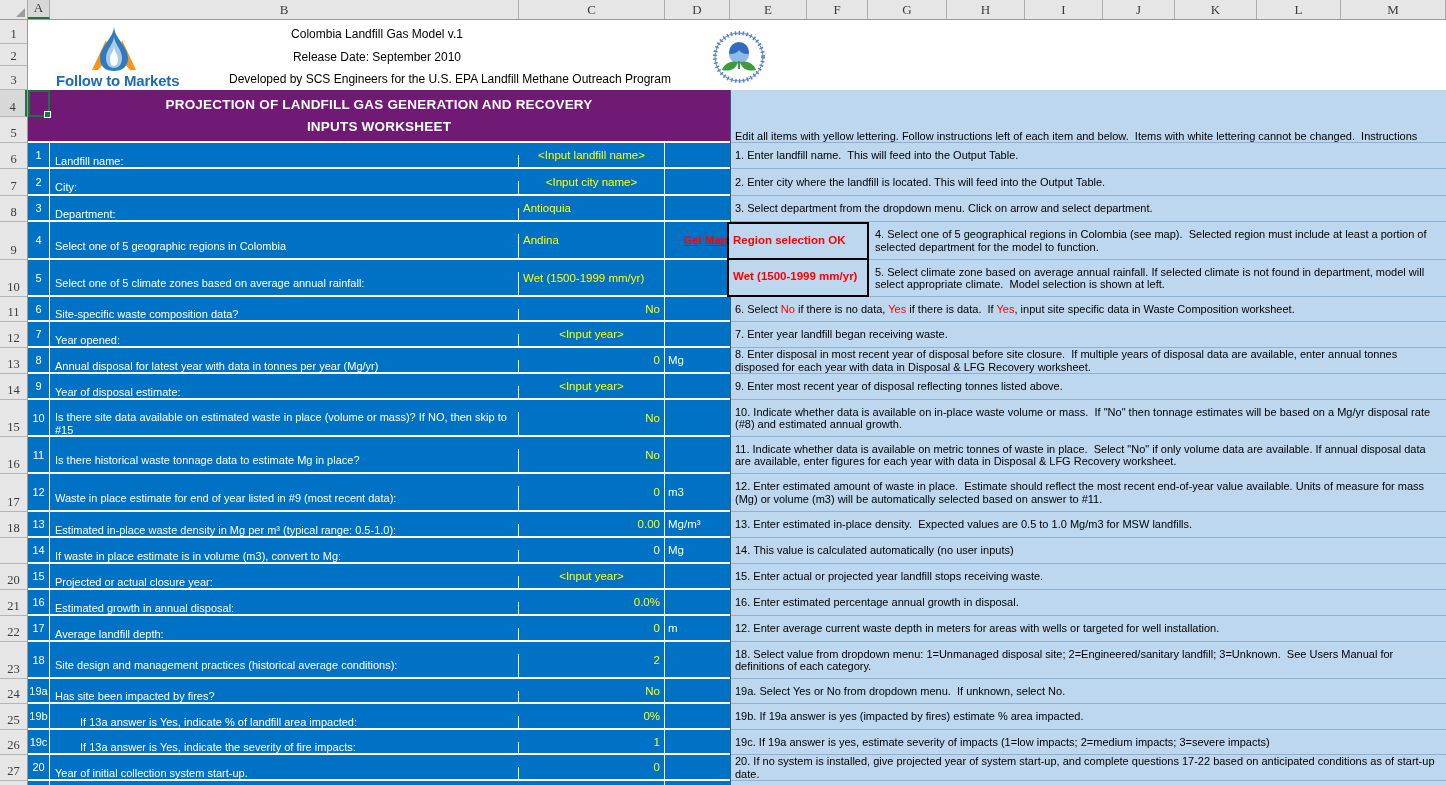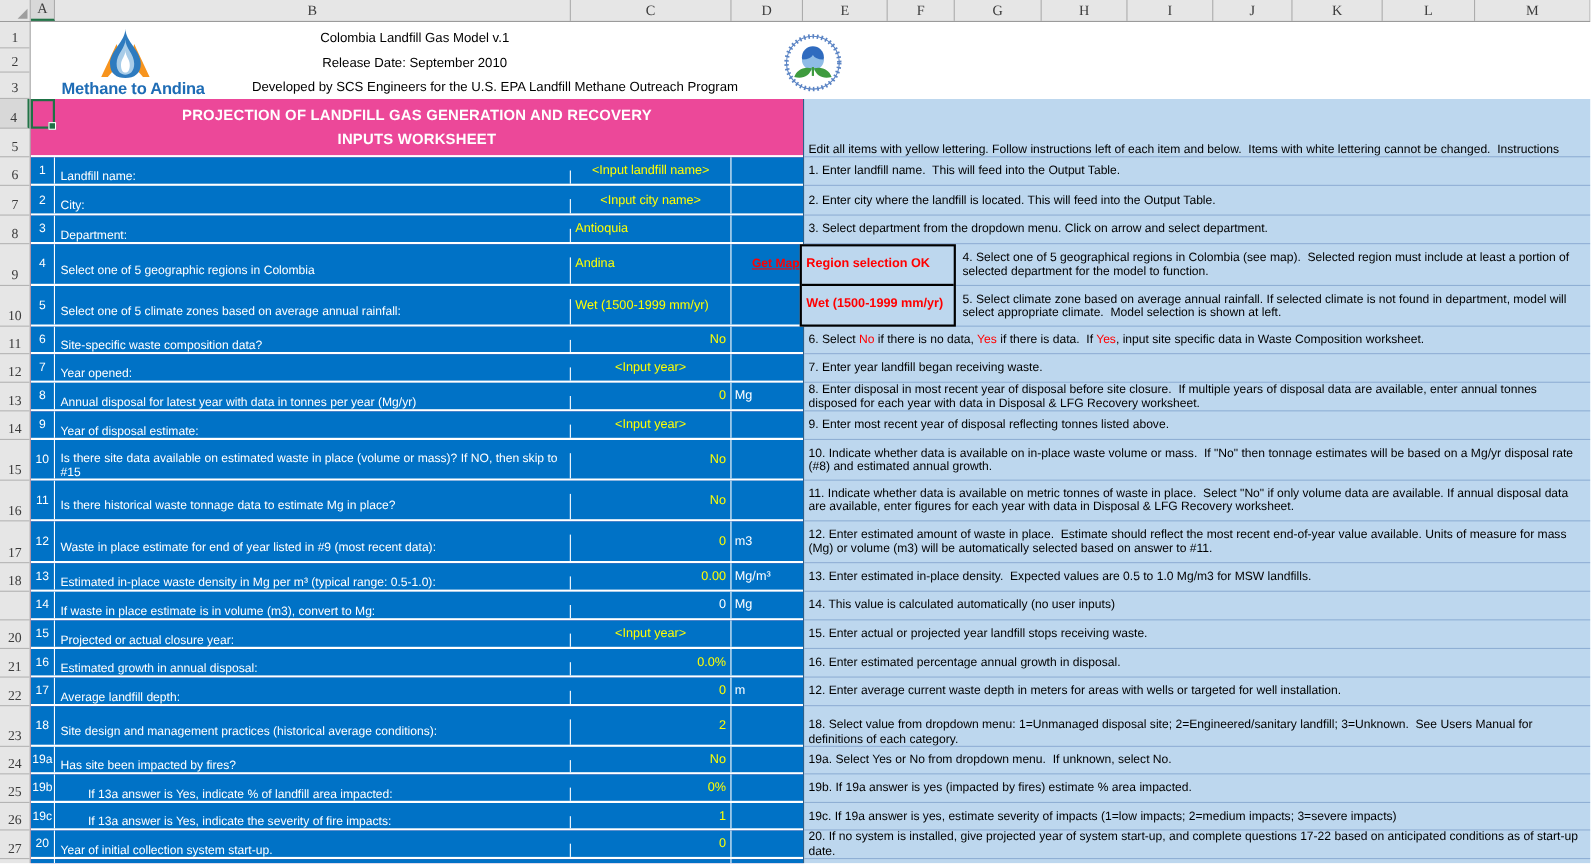--- a/index.html
+++ b/index.html
@@ -28,21 +28,21 @@
   .tline{position:absolute;text-align:center;font-size:12px;color:#000;}
   .t1{left:22px;top:3px;width:654px;height:22px;line-height:22px;}
   .t2{left:22px;top:26px;width:654px;height:22px;line-height:22px;}
   .t3{left:102px;top:48px;width:640px;height:22px;line-height:22px;}
   .m2m-text{position:absolute;left:28px;top:52px;width:190px;font-size:15px;font-weight:bold;
             color:#1E6CB5;letter-spacing:-0.2px;}
   .m2m-flame{position:absolute;left:56px;top:6px;}
   .epa-seal{position:absolute;left:684px;top:8px;width:54px;height:60px;background:#fff;}
 
   
-  .inputs-area{position:absolute;left:28px;top:90px;width:702px;height:695px;overflow:hidden;background:#ec4899;}
+  .inputs-area{position:absolute;left:28px;top:90px;width:702px;height:695px;overflow:hidden;background:#701a75;}
   .ws-title{height:53px;box-sizing:border-box;border-bottom:2px solid #fff;display:flex;flex-direction:column;
             justify-content:space-evenly;align-items:center;color:#fff;font-weight:bold;font-size:13.5px;letter-spacing:.2px;}
   .trow{display:flex;box-sizing:border-box;border-bottom:2px solid #fff;background:#0072C6;}
   .trow:last-child{border-bottom:none;}
   .c-item{flex:0 0 22px;box-sizing:border-box;border-right:1px solid #fff;color:#fff;font-size:11px;
           display:flex;align-items:center;justify-content:center;}
   .c-label{flex:0 0 469px;box-sizing:border-box;border-right:1px solid #fff;color:#fff;font-size:11px;
            line-height:12.5px;display:flex;align-items:center;padding:0 4px 0 5px;white-space:pre-wrap;margin-top:12px;}
   .c-label.ind{padding-left:30px;}
   .c-value{flex:0 0 146px;box-sizing:border-box;border-right:1px solid #fff;color:#FFFF00;font-size:11.5px;
@@ -133,21 +133,21 @@
     </div>
 
   <div class="banner">
     <svg class="m2m-flame" width="60" height="46" viewBox="0 0 60 46">
       <polygon points="8,44 22,14 26,30 14,44" fill="#F7941E"></polygon>
       <polygon points="52,44 38,14 34,30 46,44" fill="#F7941E"></polygon>
       <path d="M30,0 C30,12 16,20 16,32 C16,41 22,45 30,45 C38,45 44,41 44,32 C44,20 30,12 30,0 Z" fill="#2E7BBF"></path>
       <path d="M30,10 C30,18 22,23 22,32 C22,39 26,42 30,42 C34,42 38,39 38,32 C38,23 30,18 30,10 Z" fill="#A8CCE8"></path>
       <path d="M30,20 C30,25 26,28 26,33 C26,38 28,40 30,40 C32,40 34,38 34,33 C34,28 30,25 30,20 Z" fill="#FFFFFF"></path>
     </svg>
-    <div class="m2m-text">Methane to Andina</div>
+    <div class="m2m-text">Follow to Markets</div>
     <div class="tline t1">Colombia Landfill Gas Model v.1</div>
     <div class="tline t2">Release Date:  September 2010</div>
     <div class="tline t3">Developed by SCS Engineers for the U.S. EPA Landfill Methane Outreach Program</div>
     <svg class="epa-seal" viewBox="0 0 54 60">
       <circle cx="27" cy="29" r="24" fill="#fff" stroke="#5B84C4" stroke-width="1"></circle>
       <circle cx="27" cy="29" r="24" fill="none" stroke="#5B84C4" stroke-width="4" stroke-dasharray="1.5,2.5"></circle>
       <circle cx="27" cy="29" r="19" fill="#fff"></circle>
       <circle cx="27" cy="24" r="10" fill="#2F6BBF"></circle>
       <path d="M27,22 a10,6 0 0 0 10,4 a10,10 0 0 1 -20,0 a10,6 0 0 0 10,-4 Z" fill="#8FBCE6"></path>
       <path d="M26,34 C18,32 12,36 10,42 C18,44 24,41 26,34 Z" fill="#3E9B3E"></path>
@@ -327,21 +327,21 @@
       <div class="ins" style="height: 26px;"><span>8. Enter disposal in most recent year of disposal before site closure.  If multiple years of disposal data are available, enter annual tonnes disposed for each year with data in Disposal &amp; LFG Recovery worksheet.</span></div>
       <div class="ins" style="height: 26px;"><span>9. Enter most recent year of disposal reflecting tonnes listed above.</span></div>
       <div class="ins" style="height: 37px;"><span>10. Indicate whether data is available on in-place waste volume or mass.  If "No" then tonnage estimates will be based on a Mg/yr disposal rate (#8) and estimated annual growth.</span></div>
       <div class="ins" style="height: 37px;"><span>11. Indicate whether data is available on metric tonnes of waste in place.  Select "No" if only volume data are available. If annual disposal data are available, enter figures for each year with data in Disposal &amp; LFG Recovery worksheet.</span></div>
       <div class="ins" style="height: 38px;"><span>12. Enter estimated amount of waste in place.  Estimate should reflect the most recent end-of-year value available. Units of measure for mass (Mg) or volume (m3) will be automatically selected based on answer to #11.</span></div>
       <div class="ins" style="height: 26px;"><span>13. Enter estimated in-place density.  Expected values are 0.5 to 1.0 Mg/m3 for MSW landfills.</span></div>
       <div class="ins" style="height: 26px;"><span>14. This value is calculated automatically (no user inputs)</span></div>
       <div class="ins" style="height: 26px;"><span>15. Enter actual or projected year landfill stops receiving waste.</span></div>
       <div class="ins" style="height: 26px;"><span>16. Enter estimated percentage annual growth in disposal.</span></div>
       <div class="ins" style="height: 26px;"><span>12. Enter average current waste depth in meters for areas with wells or targeted for well installation.</span></div>
-      <div class="ins" style="height: 37px; align-items: flex-end;"><span>18. Select value from dropdown menu: 1=Unmanaged disposal site; 2=Engineered/sanitary landfill; 3=Unknown.  See Users Manual for definitions of each category.</span></div>
+      <div class="ins" style="height: 37px;"><span>18. Select value from dropdown menu: 1=Unmanaged disposal site; 2=Engineered/sanitary landfill; 3=Unknown.  See Users Manual for definitions of each category.</span></div>
       <div class="ins" style="height: 25px;"><span>19a. Select Yes or No from dropdown menu.  If unknown, select No.</span></div>
       <div class="ins" style="height: 26px;"><span>19b. If 19a answer is yes (impacted by fires) estimate % area impacted.</span></div>
       <div class="ins" style="height: 25px;"><span>19c. If 19a answer is yes, estimate severity of impacts (1=low impacts; 2=medium impacts; 3=severe impacts)</span></div>
       <div class="ins" style="height: 26px;"><span>20. If no system is installed, give projected year of system start-up, and complete questions 17-22 based on anticipated conditions as of start-up date.</span></div>
       <div class="ins" style="height: 23px;"></div>
     </div>
 
   <div class="status-box">
     <div class="status-cell status-region">Region selection OK</div>
     <div class="status-cell status-climate">Wet (1500-1999 mm/yr)</div>

